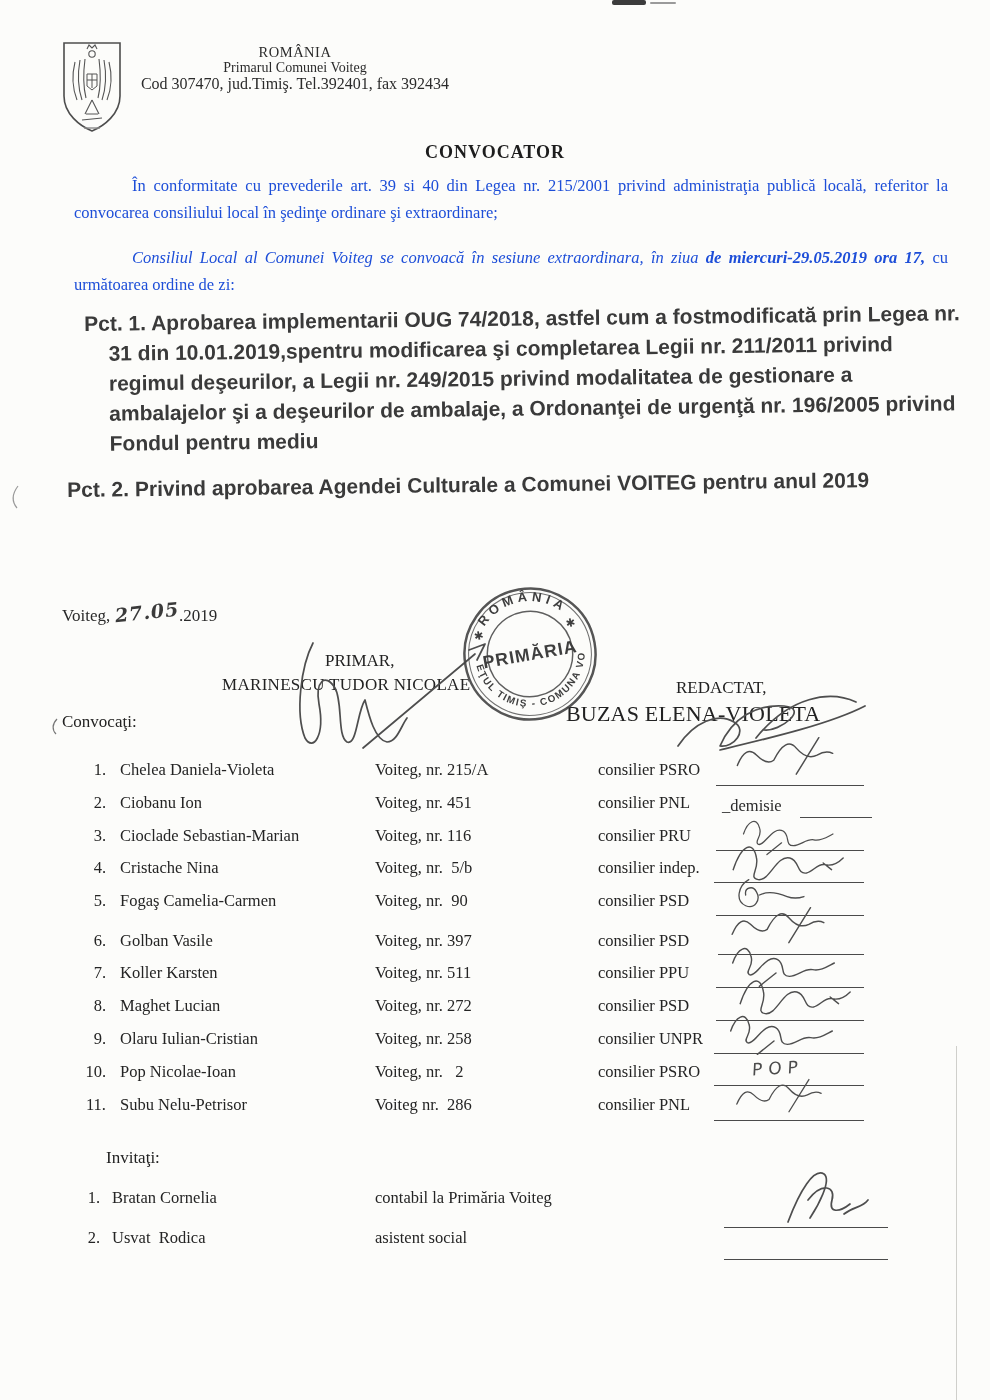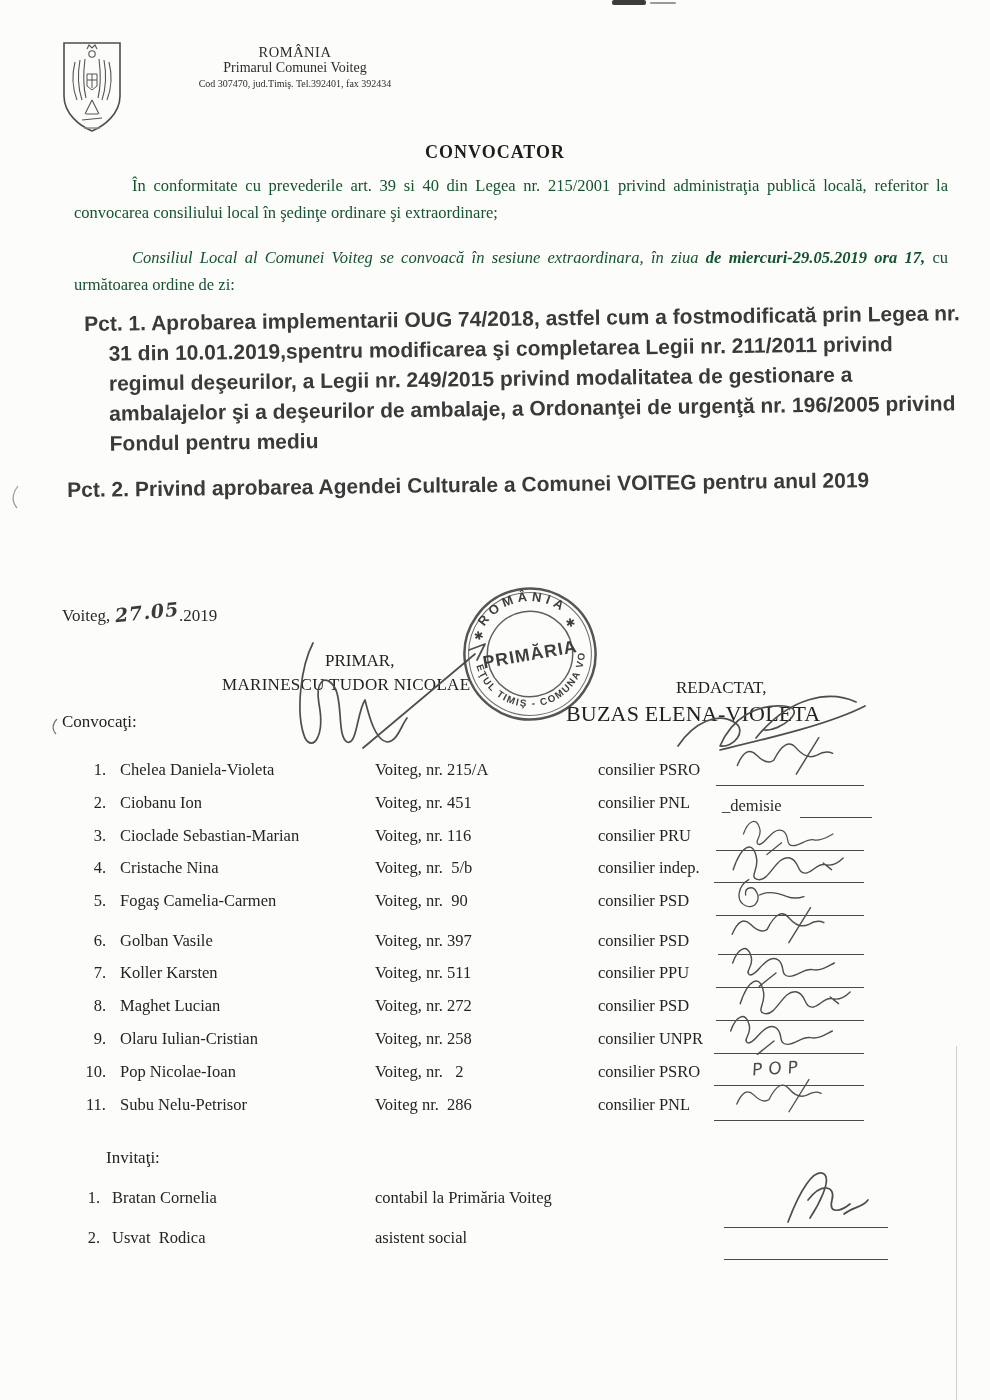--- a/index.html
+++ b/index.html
@@ -3,26 +3,26 @@
 <meta charset="utf-8">
 <style>
   html,body{margin:0;padding:0;background:#e9e9e7;}
   .page{position:relative;width:990px;height:1400px;background:#fcfcfa;overflow:hidden;
         font-family:"Liberation Serif",serif;color:#222;}
   .abs{position:absolute;}
   
   .hdr{left:140px;top:44px;width:310px;text-align:center;line-height:16px;color:#2b2b2b;}
   .hdr .country{font-size:14.5px;letter-spacing:.5px;}
   .hdr .office{font-size:14px;}
-  .hdr .contact{font-size:10px;}
+  .hdr .contact{font-size:16px;}
   
   .title{left:0;top:142px;width:990px;text-align:center;font-weight:bold;font-size:18px;
          letter-spacing:1px;color:#1d1d1d;}
   
-  .para{left:74px;width:874px;font-size:16.5px;line-height:27px;text-align:justify;color:#14532d;}
+  .para{left:74px;width:874px;font-size:16.5px;line-height:27px;text-align:justify;color:#1d4ed8;}
   .p1{top:172px;text-indent:58px;}
   .p2{top:244px;text-indent:58px;font-style:italic;}
   .p2 .b{font-weight:bold;}
   .p2 .tail{font-style:normal;}
   
   .agenda{font-family:"Liberation Sans",sans-serif;font-weight:bold;color:#3a3a3a;
           font-size:21px;line-height:30px;transform:rotate(-0.7deg);transform-origin:left top;}
   .a1{left:84px;top:309px;width:862px;padding-left:24px;text-indent:-24px;}
   .a2{left:67px;top:475px;width:850px;padding-left:32px;text-indent:-32px;}
   

